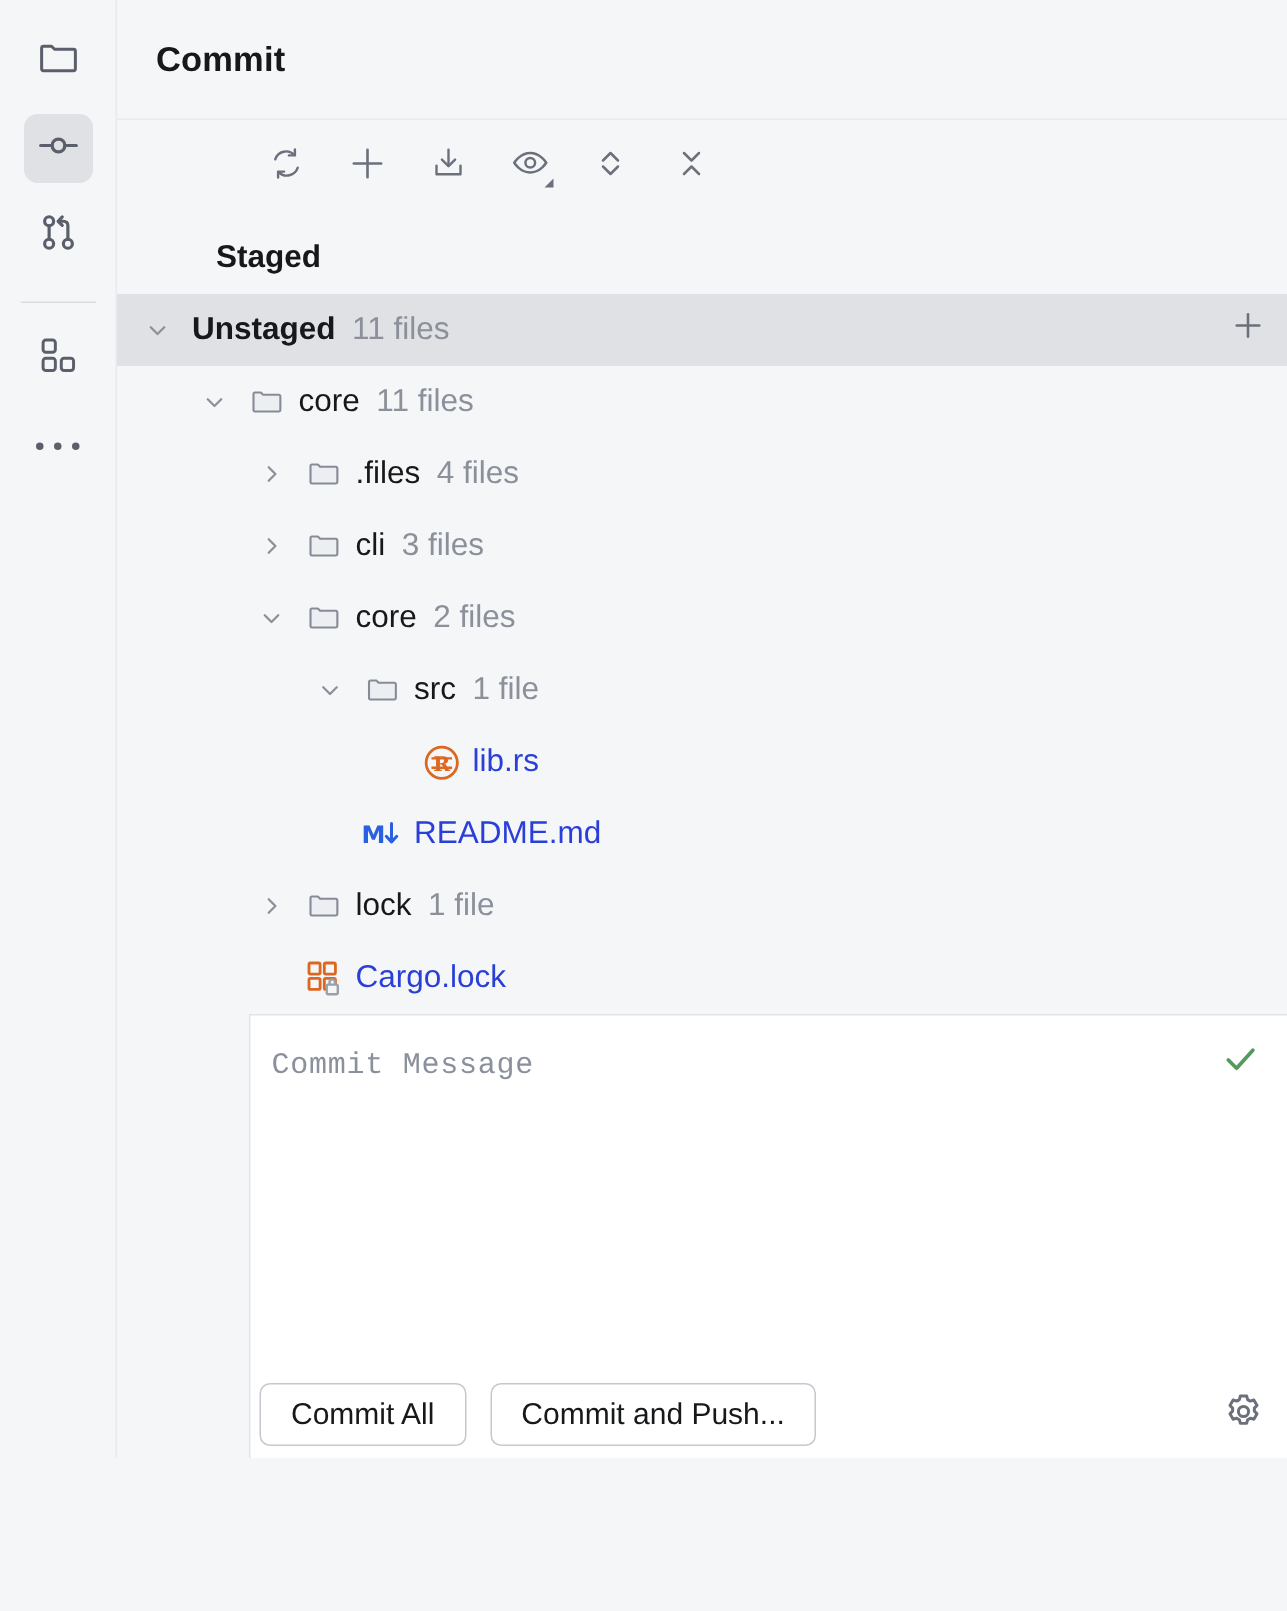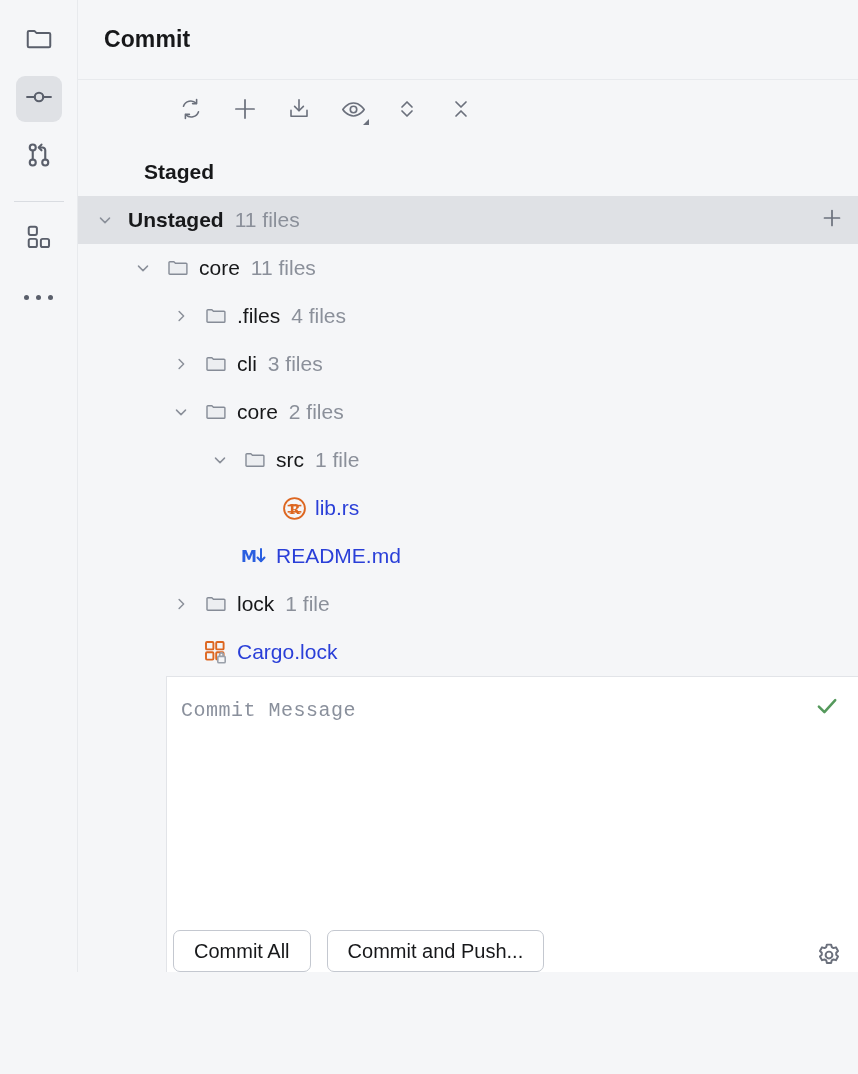--- a/index.html
+++ b/index.html
@@ -241,21 +241,21 @@
     width: 26px;
     height: 26px;
   }
   .actions {
     position: absolute;
     left: 0;
     right: 0;
     bottom: 0;
     height: 58px;
     display: flex;
-    align-items: flex-end;
+    align-items: center;
     padding: 0 14px 0 6px;
     box-sizing: border-box;
     gap: 16px;
   }
   .btn {
     height: 42px;
     border: 1px solid #c4c8d0;
     border-radius: 7px;
     background: #fff;
     color: #17181a;

